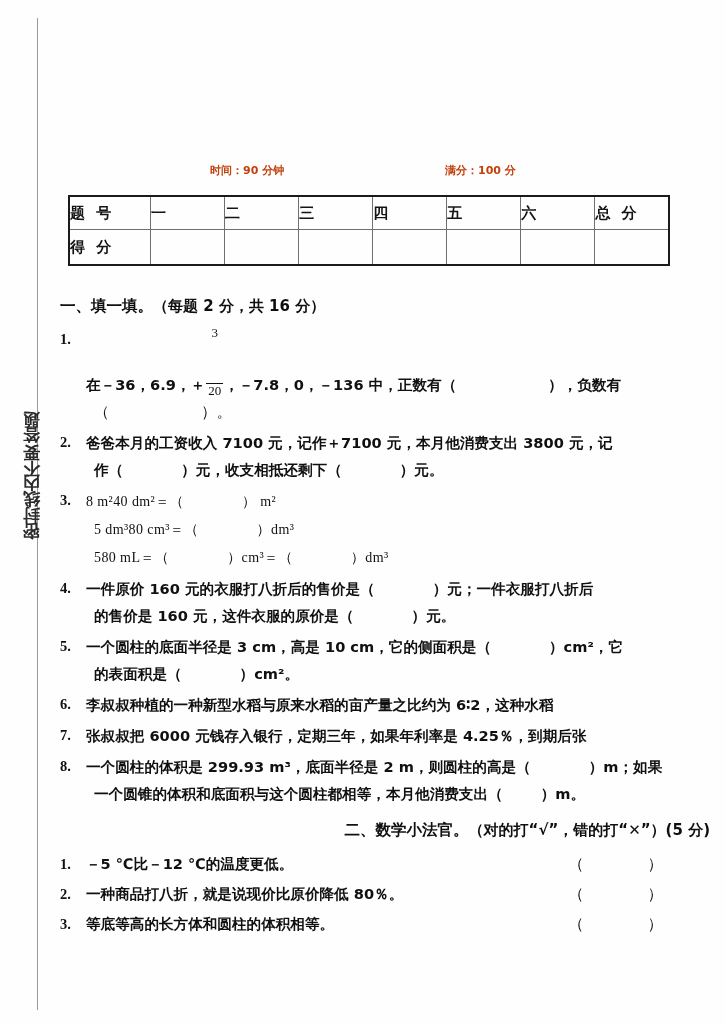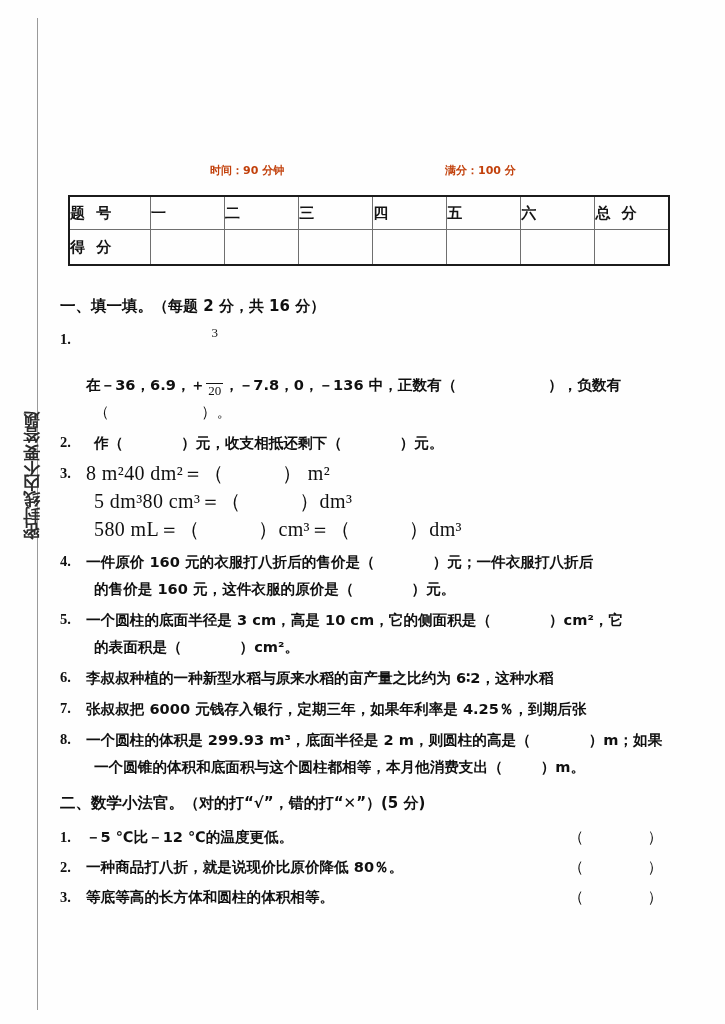--- a/index.html
+++ b/index.html
@@ -146,21 +146,21 @@
     font-weight: 700;
     font-size: 14.5px;
   }
   .q .ln { display: block; white-space: nowrap; }
   .q .ln.indent { padding-left: 8px; }
 
   
   .num-txt {
     font-family: "Liberation Serif", "DejaVu Serif", serif;
     font-weight: 400;
-    font-size: 20px;
+    font-size: 14px;
     letter-spacing: 0.4px;
   }
 
   
   .blank {
     font-family: "Liberation Serif", "DejaVu Serif", serif;
     font-weight: 400;
     font-size: 15.2px;
     letter-spacing: 0;
   }
@@ -202,21 +202,21 @@
   }
   .tf .tf-brackets {
     position: absolute;
     right: 17px;
     top: 0;
     font-family: "Liberation Serif", "DejaVu Serif", serif;
     font-weight: 400;
     font-size: 15.5px;
     letter-spacing: 30px;
   }
-  .sec2 { margin-top: 13px; }
+  .sec2 { margin-top: 13px; text-align: right; }
 </style>
 </head>
 <body>
 
 <div id="page">
 
   <div id="seal-rule"></div>
   <div id="seal-text">
     <span>密封线内不要答题</span>
   </div>
@@ -260,20 +260,21 @@
       <span class="ln">
         <span>在－36，6.9，＋</span><span class="frac"><span class="nu">3</span><span class="de">20</span></span><span>，－7.8，0，－136 中，正数有（</span><span class="gap-lg"></span><span>），负数有</span>
       </span>
       <span class="ln indent">
         <span class="blank">（</span><span class="gap-lg"></span><span class="blank">）。</span>
       </span>
     </div>
 
     <div class="q">
       <span class="num">2.</span>
+      <span class="ln">爸爸本月的工资收入 7100 元，记作＋7100 元，本月他消费支出 3800 元，记</span>
       <span class="ln indent">
         <span>作（</span><span class="gap-md"></span><span>）元，收支相抵还剩下（</span><span class="gap-md"></span><span>）元。</span>
       </span>
     </div>
 
     <div class="q">
       <span class="num">3.</span>
       <span class="ln">
         <span class="num-txt">8 m²40 dm²＝（</span><span class="gap-md"></span><span class="num-txt">） m²</span>
       </span>

